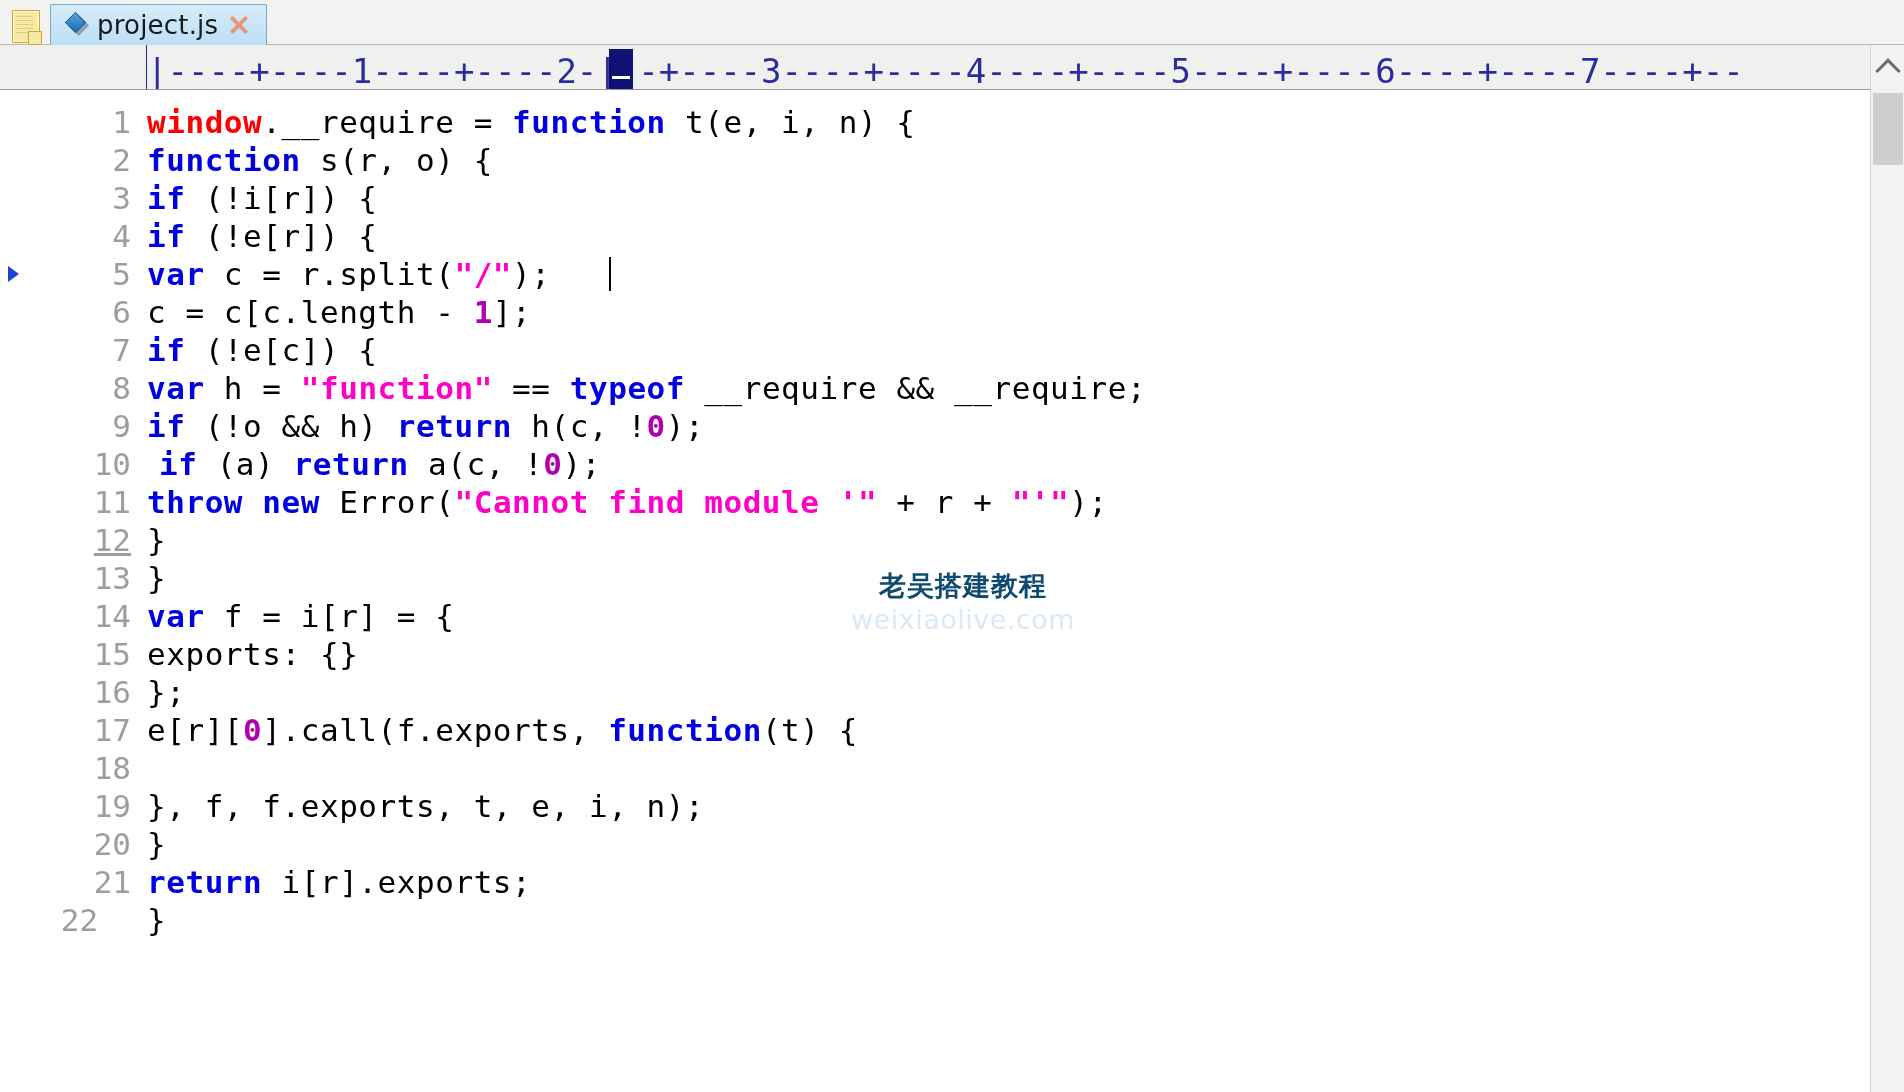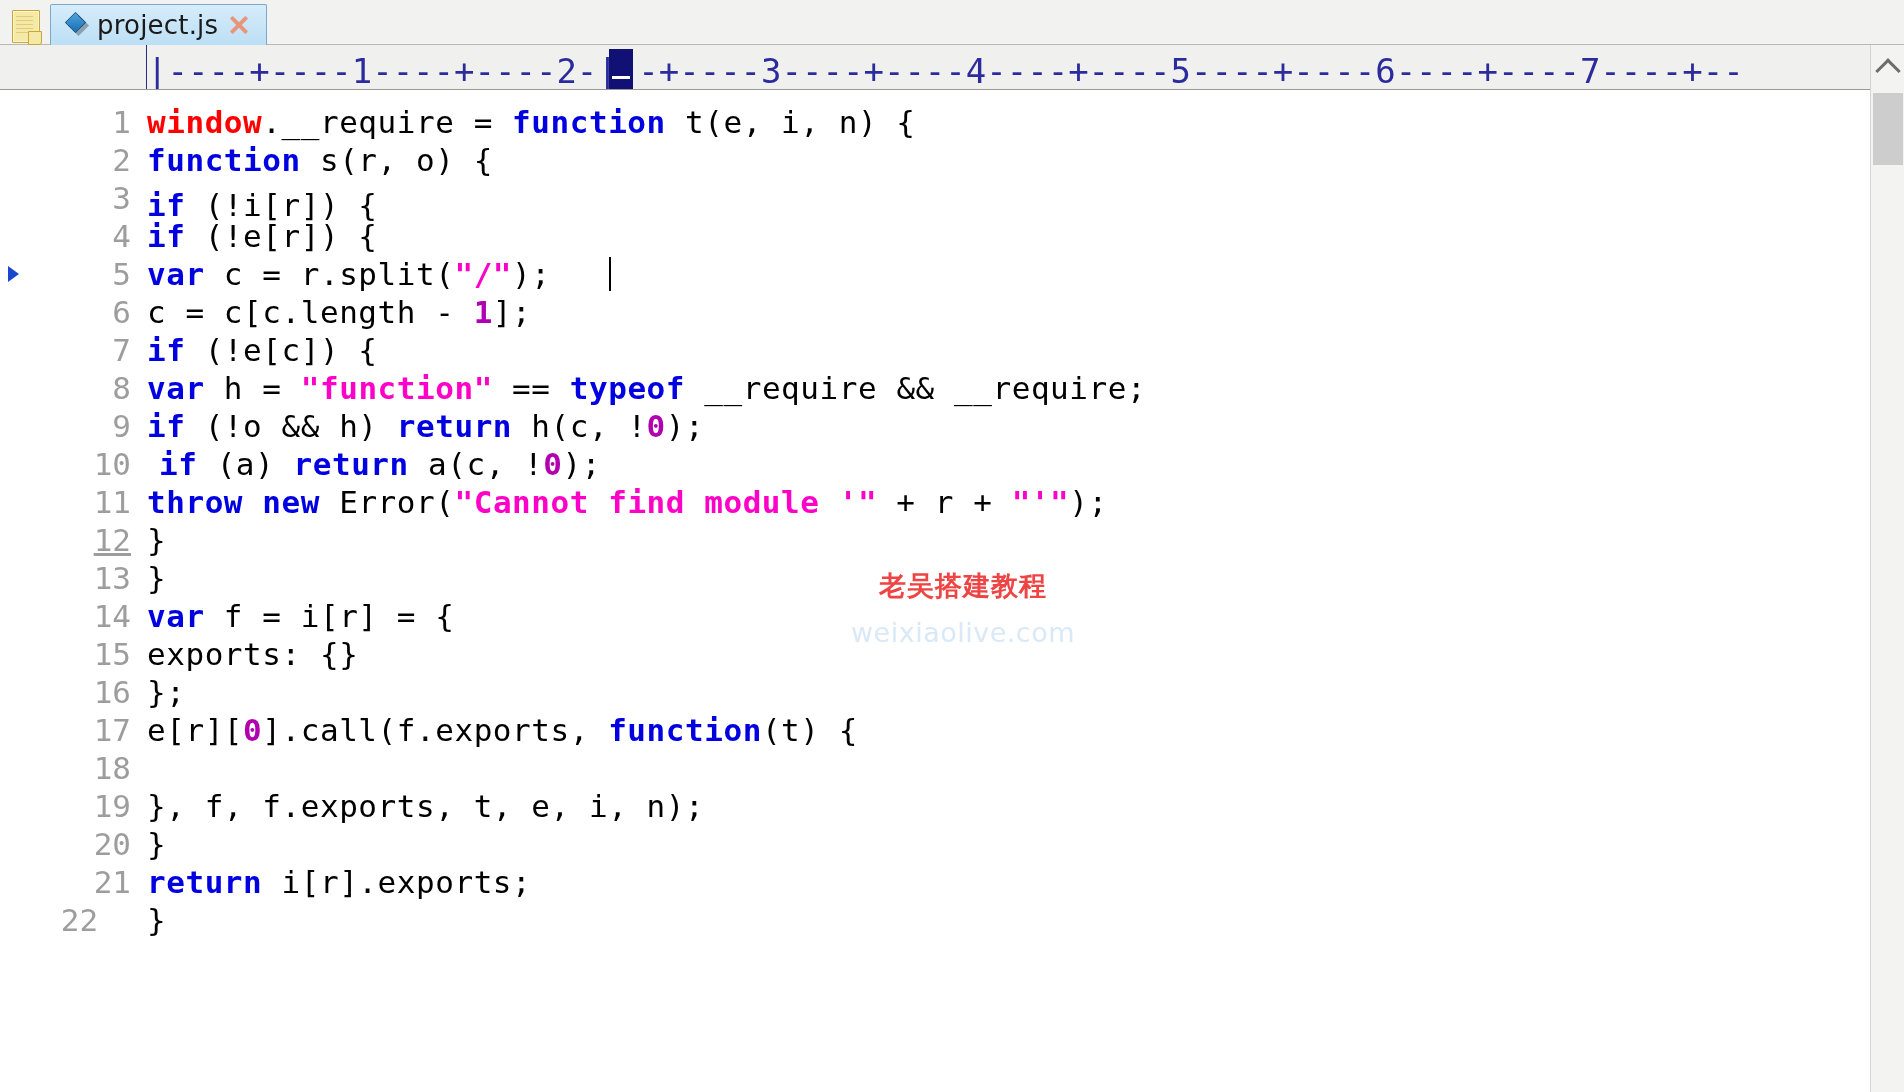--- a/index.html
+++ b/index.html
@@ -216,31 +216,30 @@
     left: 828px; top: 478px;
     width: 270px;
     text-align: center;
     pointer-events: none;
     user-select: none;
   }
   .wm-cn {
     font-family: "DejaVu Sans", sans-serif;
     font-size: 27px;
     font-weight: bold;
-    color: #ef4444;
+    color: #0c4a6e;
     letter-spacing: 1px;
     line-height: 34px;
   }
   .wm-en {
     font-family: "DejaVu Sans", sans-serif;
     font-size: 27px;
     color: #d9e9f7;
     letter-spacing: 0.5px;
     line-height: 34px;
-    margin-top: 13px;
   }
 
   
   .vscroll {
     position: absolute; right: 0; top: 45px;
     width: 34px; height: 1047px;
     background: #f3f3f1;
     border-left: 1px solid #d4d4d0;
     box-sizing: border-box;
   }
@@ -323,21 +322,21 @@
         <div class="lineno" style="top: 620px;">17</div>
         <div class="lineno" style="top: 658px;">18</div>
         <div class="lineno" style="top: 696px;">19</div>
         <div class="lineno" style="top: 734px;">20</div>
         <div class="lineno" style="top: 772px;">21</div>
         <div class="lineno" style="top: 810px; text-align: center;">22</div>
       </div>
     <div class="code-area" id="codeArea">
         <div class="codeline" style="top: 50px;"><span class="tk-kw">function</span><span class="tk-pl"> s(r, o) {</span></div>
         <div class="codeline" style="top: 12px;"><span class="tk-obj">window</span><span class="tk-pl">.__require = </span><span class="tk-kw">function</span><span class="tk-pl"> t(e, i, n) {</span></div>
-        <div class="codeline" style="top: 88px; margin-top: 7px;"><span class="tk-kw">if</span><span class="tk-pl"> (!i[r]) {</span></div>
+        <div class="codeline" style="top: 88px;"><span class="tk-kw">if</span><span class="tk-pl"> (!i[r]) {</span></div>
         <div class="codeline" style="top: 126px;"><span class="tk-kw">if</span><span class="tk-pl"> (!e[r]) {</span></div>
         <div class="codeline" style="top: 164px;"><span class="tk-kw">var</span><span class="tk-pl"> c = r.split(</span><span class="tk-str">"/"</span><span class="tk-pl">);</span></div>
         <div class="codeline" style="top: 202px;"><span class="tk-pl">c = c[c.length - </span><span class="tk-num">1</span><span class="tk-pl">];</span></div>
         <div class="codeline" style="top: 240px;"><span class="tk-kw">if</span><span class="tk-pl"> (!e[c]) {</span></div>
         <div class="codeline" style="top: 278px;"><span class="tk-kw">var</span><span class="tk-pl"> h = </span><span class="tk-str">"function"</span><span class="tk-pl"> == </span><span class="tk-kw">typeof</span><span class="tk-pl"> __require &amp;&amp; __require;</span></div>
         <div class="codeline" style="top: 316px;"><span class="tk-kw">if</span><span class="tk-pl"> (!o &amp;&amp; h) </span><span class="tk-kw">return</span><span class="tk-pl"> h(c, !</span><span class="tk-num">0</span><span class="tk-pl">);</span></div>
         <div class="codeline" style="top: 354px; margin-left: 12px;"><span class="tk-kw">if</span><span class="tk-pl"> (a) </span><span class="tk-kw">return</span><span class="tk-pl"> a(c, !</span><span class="tk-num">0</span><span class="tk-pl">);</span></div>
         <div class="codeline" style="top: 392px;"><span class="tk-kw">throw</span><span class="tk-pl"> </span><span class="tk-kw">new</span><span class="tk-pl"> Error(</span><span class="tk-str">"Cannot find module '"</span><span class="tk-pl"> + r + </span><span class="tk-str">"'"</span><span class="tk-pl">);</span></div>
         <div class="codeline" style="top: 430px;"><span class="tk-pl">}</span></div>
         <div class="codeline" style="top: 468px;"><span class="tk-pl">}</span></div>

